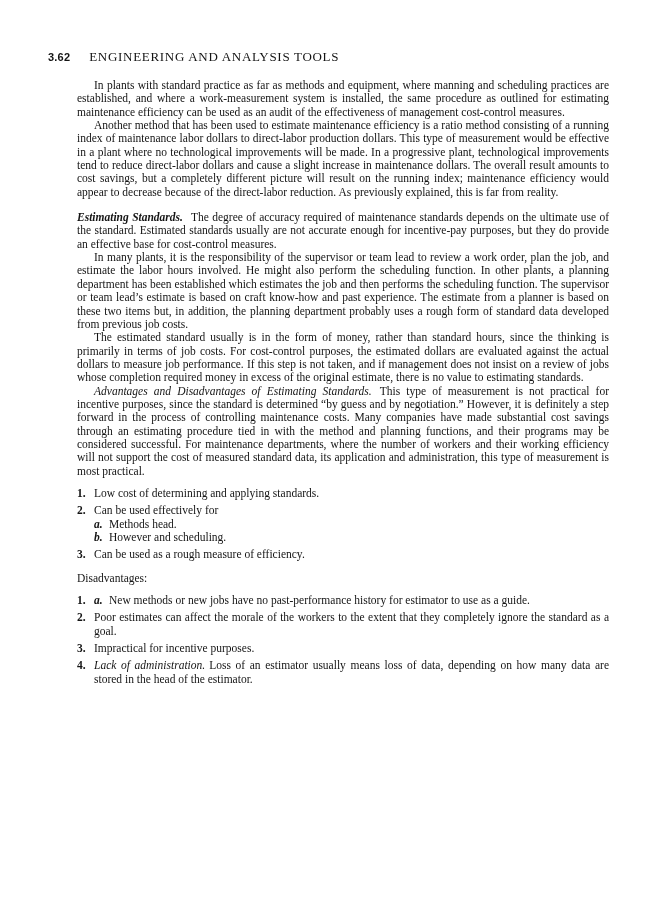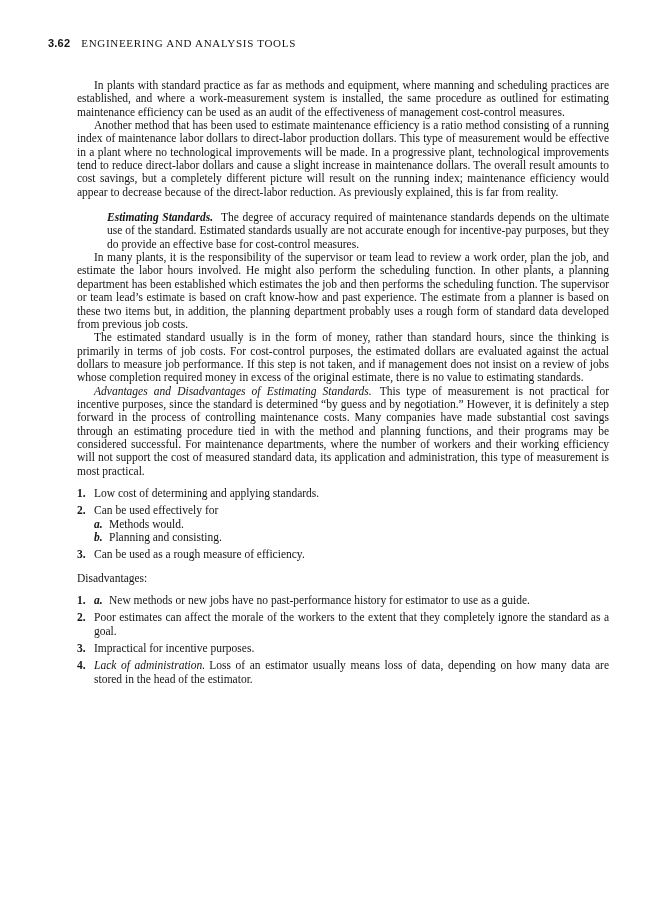--- a/index.html
+++ b/index.html
@@ -5,38 +5,38 @@
   html, body { margin:0; padding:0; }
   body {
     width:662px; height:900px;
     background:#ffffff;
     position:relative;
     font-family:"Liberation Serif", serif;
     color:#141414;
     -webkit-font-smoothing:antialiased;
   }
   .page-header {
-    position:absolute; top:37px; left:48px;
+    position:absolute; top:49px; left:48px;
     display:flex; align-items:baseline;
     white-space:nowrap;
   }
   .folio {
     font-family:"Liberation Sans", sans-serif;
     font-weight:bold; font-size:11px; letter-spacing:0.2px;
   }
   .running-head {
-    font-size:11px; letter-spacing:0.7px; margin-left:11px;
+    font-size:13px; letter-spacing:0.7px; margin-left:19px;
   }
   .content {
     position:absolute; left:77px; top:79px; width:532px;
     font-size:11.5px; line-height:13.35px;
     text-align:justify;
   }
   .p { margin:0; text-indent:17px; }
-  .p.flush { text-indent:0;margin-left:30px; }
+  .p.flush { text-indent:0; }
   .sect-gap { margin-top:12px; }
   .lead-bi { font-weight:bold; font-style:italic; margin-right:8px; }
   .lead-i  { font-style:italic; margin-right:8px; }
   .label-indent { margin:0; margin-top:2px; text-indent:17px; }
   .label-flush  { margin:0; margin-top:10px; text-indent:0; }
   .list { margin-top:9px; }
   .li { position:relative; padding-left:17px; margin-top:4px; text-indent:0; }
   .li:first-child { margin-top:0; }
   .li .num { position:absolute; left:0; top:0; font-weight:bold; }
   .sublist { margin:0; }
@@ -71,25 +71,25 @@
     <div class="li">
       <span class="num">1.</span>
       <span>Low cost of determining and applying standards.</span>
     </div>
     <div class="li">
       <span class="num">2.</span>
       <span>Can be used effectively for</span>
       <div class="sublist">
         <div class="sub">
           <span class="letter">a.</span>
-          <span>Methods would.</span>
+          <span>Methods head.</span>
         </div>
         <div class="sub">
           <span class="letter">b.</span>
-          <span>Planning and consisting.</span>
+          <span>However and scheduling.</span>
         </div>
       </div>
     </div>
     <div class="li">
       <span class="num">3.</span>
       <span>Can be used as a rough measure of efficiency.</span>
     </div>
   </div>
 
   <p class="label-flush">Disadvantages:</p>

